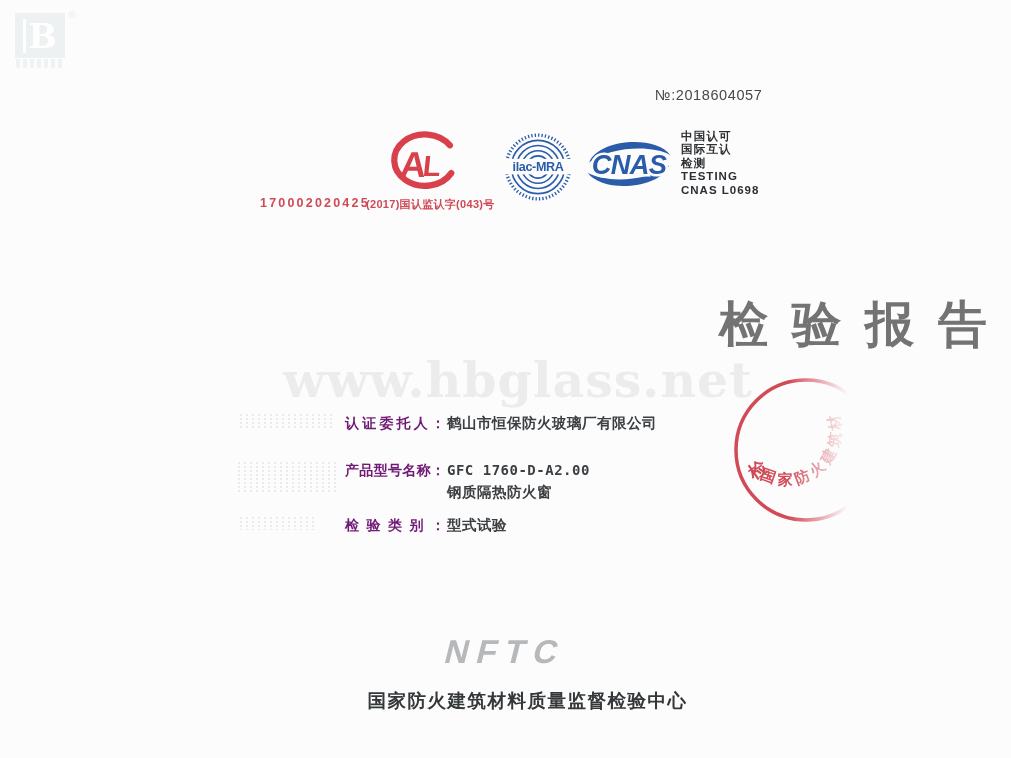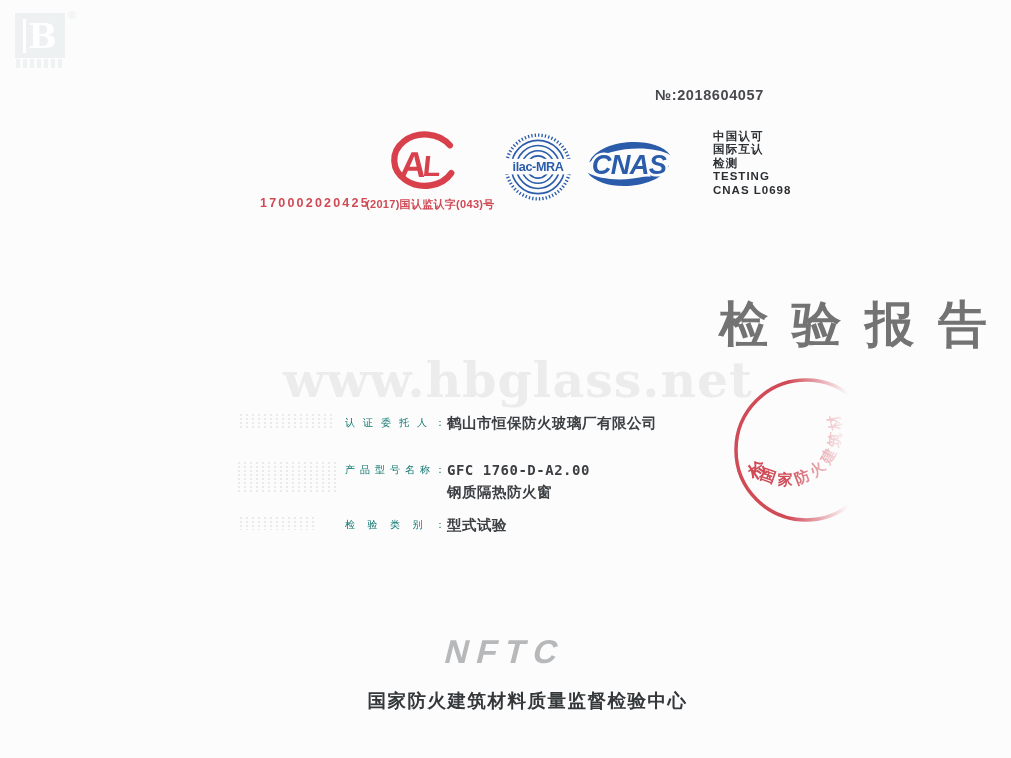--- a/index.html
+++ b/index.html
@@ -7,43 +7,43 @@
   body { font-family:"Liberation Sans", sans-serif; background:#ffffff; position:relative; overflow:hidden; }
   .page { position:absolute; inset:0; background:#fcfcfd; }
 
   
   .brand-box { position:absolute; left:15px; top:13px; width:50px; height:45px; background:#eef1f2; display:flex; align-items:center; justify-content:center; }
   .brand-b { color:#ffffff; font-family:"DejaVu Serif", serif; font-weight:700; font-size:34px; line-height:1; border-left:3px solid #ffffff; padding-left:2px; }
   .brand-reg { position:absolute; left:68px; top:9px; color:#edf0f1; font-size:11px; font-weight:700; }
   .brand-caption { position:absolute; left:16px; top:59px; width:48px; height:9px;
     background:repeating-linear-gradient(90deg,#eff2f2 0 4px, transparent 4px 7px); filter:blur(.4px); }
 
-  .report-no { position:absolute; left:655px; top:87px; font-size:14.5px; letter-spacing:.6px; color:#47494c; font-weight:700; }
+  .report-no { position:absolute; left:655px; top:87px; font-size:14.5px; letter-spacing:.6px; color:#47494c; font-weight:400; }
 
   
   .mark { position:absolute; }
   .mark-code { position:absolute; color:#cf4a55; white-space:nowrap; }
   .code-cma { left:260px; top:196px; font-size:12.5px; letter-spacing:2.2px; font-weight:600;text-align:center; }
   .code-cal { left:366px; top:197px; font-size:11px; letter-spacing:.3px; font-weight:600; }
-  .accred { position:absolute; left:681px; top:130px; color:#2c2f32; font-weight:700;margin-left:32px; }
+  .accred { position:absolute; left:681px; top:130px; color:#2c2f32; font-weight:700; }
   .accred div { font-size:11.5px; line-height:13.4px; letter-spacing:1.2px; white-space:nowrap; }
   .accred .en { letter-spacing:1px; }
 
   .title { position:absolute; left:0; right:0; top:292px; text-align:right; font-size:49px; font-weight:700;
     color:#737373; letter-spacing:24px; text-indent:24px; white-space:nowrap; }
 
   .watermark { position:absolute; left:283px; top:351px; font-family:"DejaVu Serif", serif; font-weight:700;
     font-size:49px; letter-spacing:1px; color:#ececec; white-space:nowrap; }
 
   .fields { position:absolute; left:345px; top:413px; width:420px; }
   .field-row { display:flex; align-items:flex-start; margin-bottom:0; }
   .row1 { margin-bottom:27px; }
   .row2 { margin-bottom:13px; }
   .field-label { display:inline-block; width:100px; flex:0 0 100px; text-align:justify; text-align-last:justify;
-    font-size:10px; font-weight:400; color:#0f766e; line-height:20px; }
+    font-size:14px; font-weight:700; color:#701a75; line-height:20px; }
   .field-value { margin-left:2px; font-size:14.5px; font-weight:600; color:#3c3f42; letter-spacing:.5px; line-height:20px; }
   .value-code { font-family:"DejaVu Sans Mono", monospace; font-weight:700; font-size:14px; letter-spacing:.5px; }
   .value-line2 { display:block; margin-top:2px; }
 
   
   .smudge { position:absolute; background-image:radial-gradient(circle,#d9dadb .8px, transparent 1.2px);
     background-size:6px 4px; opacity:.5; filter:blur(.6px); }
   .smudge1 { left:238px; top:413px; width:95px; height:15px; }
   .smudge2 { left:236px; top:461px; width:102px; height:33px; }
   .smudge3 { left:238px; top:516px; width:76px; height:14px; }

